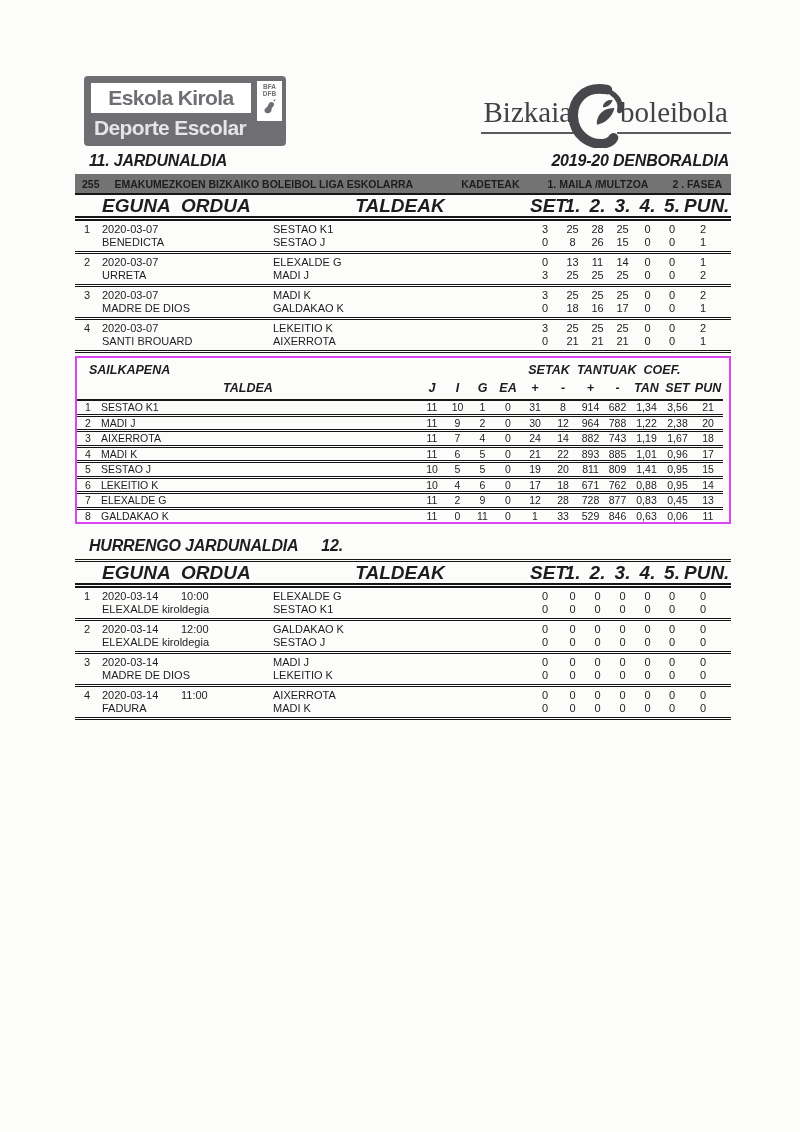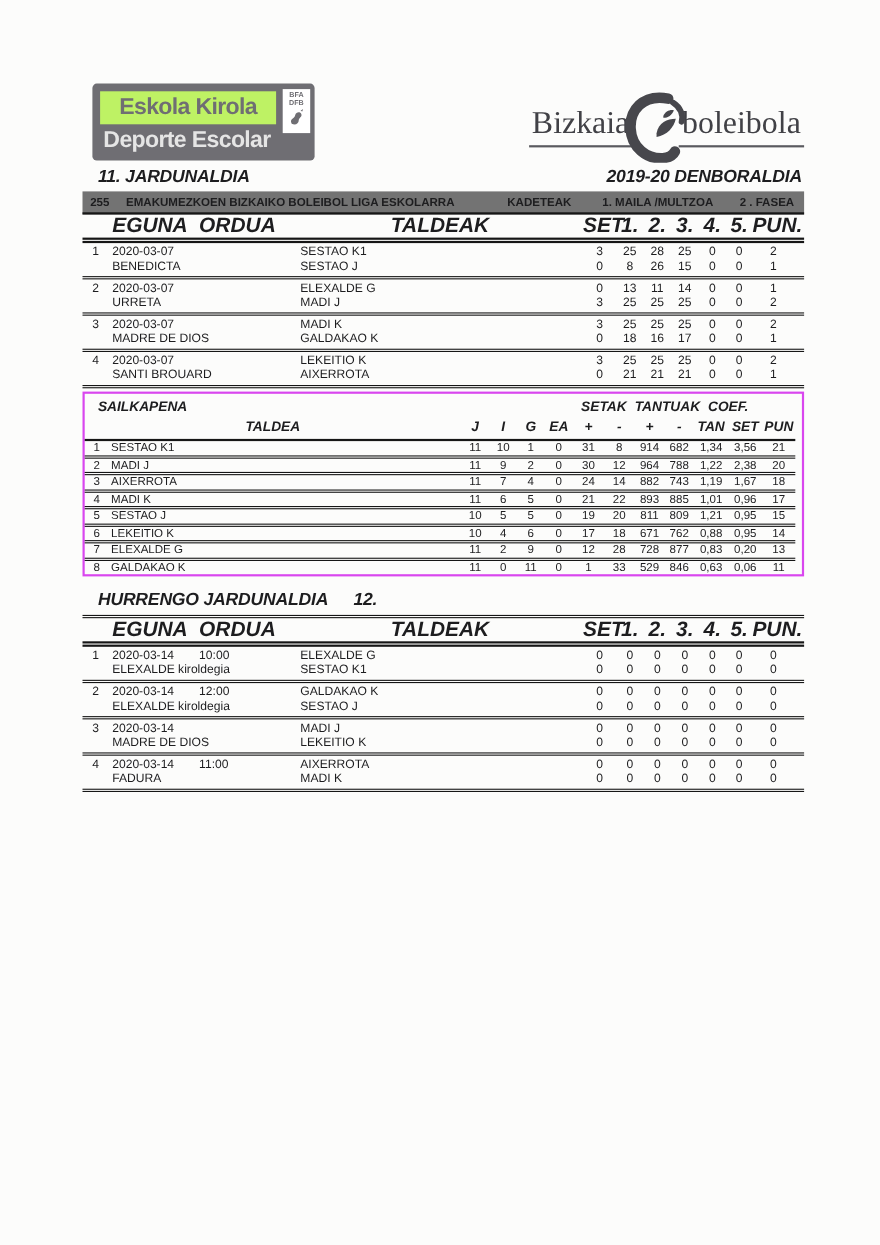--- a/index.html
+++ b/index.html
@@ -9,21 +9,21 @@
     font-family:"Liberation Sans", sans-serif;
     -webkit-font-smoothing:antialiased;
   }
   .sheet { position:absolute; left:75px; top:74px; width:656px; }
 
   
   .logo-row { position:relative; height:76px; }
   .ek-logo { position:absolute; left:9px; top:2px; width:202px; height:70px;
     background:#6f6e73; border-radius:4px; }
   .ek-top { position:absolute; left:7px; top:7px; width:160px; height:30px;
-    background:#bef264; display:flex; align-items:center; justify-content:center; }
+    background:#ffffff; display:flex; align-items:center; justify-content:center; }
   .ek-top span { color:#6f6e73; font-weight:bold; font-size:21px; letter-spacing:-0.6px; }
   .ek-bottom { position:absolute; left:0; width:172px; top:40px; text-align:center;
     color:#e5e5e5; font-weight:bold; font-size:21px; letter-spacing:-0.6px; }
   .ek-badge { position:absolute; right:4px; top:5px; width:25px; height:40px;
     background:#fff; text-align:center; padding-top:2px; box-sizing:border-box; }
   .ek-badge .b-txt { font-size:6.5px; line-height:7px; font-weight:bold; color:#6f6e73; }
   .ek-badge svg { display:block; margin:1px auto 0; }
 
   .bz-logo { position:absolute; right:0px; top:8px; display:flex; align-items:center;
     font-family:"Liberation Serif", serif; color:#414146; }
@@ -341,21 +341,21 @@
       <span class="s-pos">5</span>
       <span class="s-team">SESTAO J</span>
       <span class="c-n">10</span>
       <span class="c-n">5</span>
       <span class="c-n">5</span>
       <span class="c-n">0</span>
       <span class="c-n">19</span>
       <span class="c-n">20</span>
       <span class="c-n">811</span>
       <span class="c-n">809</span>
-      <span class="c-n">1,21</span>
+      <span class="c-n">1,41</span>
       <span class="c-n">0,95</span>
       <span class="c-n">15</span>
     </div>
     <div class="sgrid srow">
       <span class="s-pos">6</span>
       <span class="s-team">LEKEITIO K</span>
       <span class="c-n">10</span>
       <span class="c-n">4</span>
       <span class="c-n">6</span>
       <span class="c-n">0</span>
@@ -372,21 +372,21 @@
       <span class="s-team">ELEXALDE G</span>
       <span class="c-n">11</span>
       <span class="c-n">2</span>
       <span class="c-n">9</span>
       <span class="c-n">0</span>
       <span class="c-n">12</span>
       <span class="c-n">28</span>
       <span class="c-n">728</span>
       <span class="c-n">877</span>
       <span class="c-n">0,83</span>
-      <span class="c-n">0,20</span>
+      <span class="c-n">0,45</span>
       <span class="c-n">13</span>
     </div>
     <div class="sgrid srow">
       <span class="s-pos">8</span>
       <span class="s-team">GALDAKAO K</span>
       <span class="c-n">11</span>
       <span class="c-n">0</span>
       <span class="c-n">11</span>
       <span class="c-n">0</span>
       <span class="c-n">1</span>

